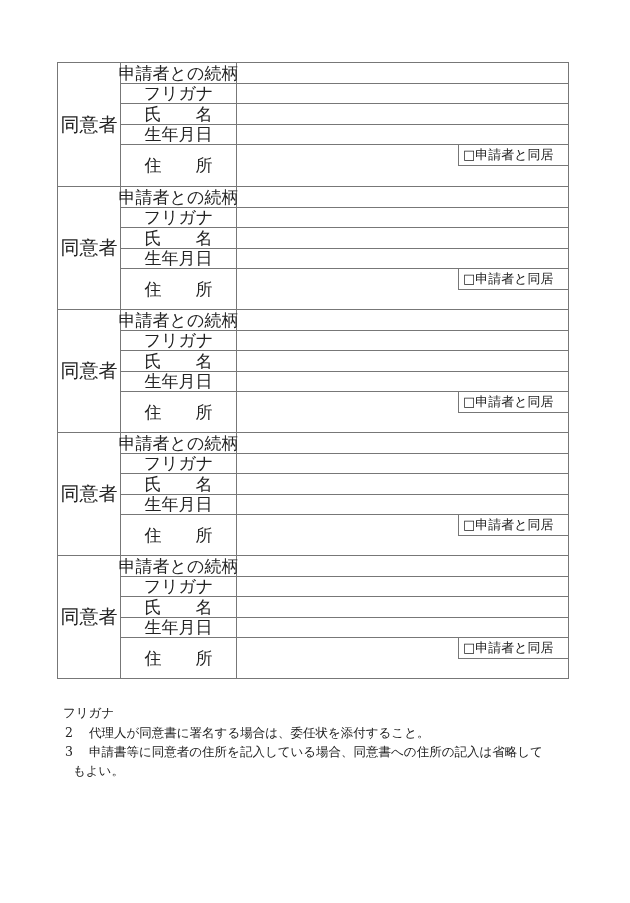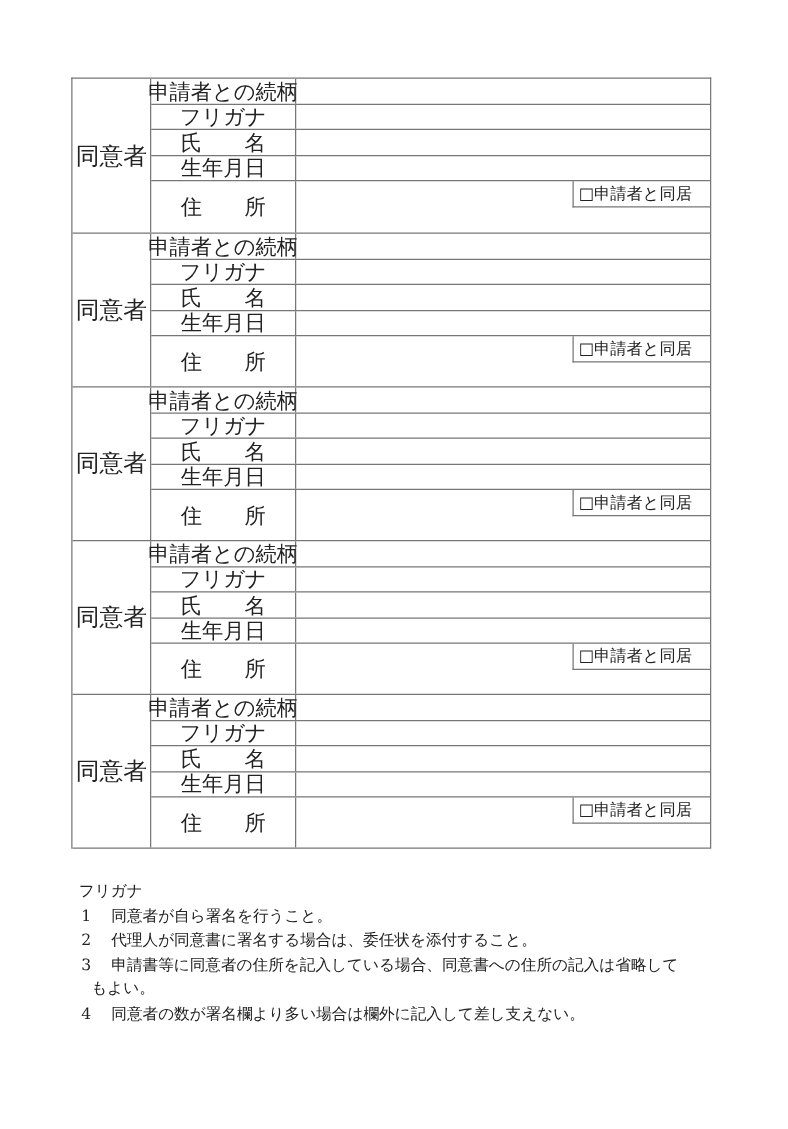--- a/index.html
+++ b/index.html
@@ -161,18 +161,16 @@
           <div class="val">
             <div class="cb">□申請者と同居</div>
           </div>
         </div>
       </div>
     </div>
   </div>
 
 <div class="notes">
   <div>フリガナ</div>
-  <div><span class="num">1</span><span>同意者が自ら署名を行うこと。</span></div>
   <div><span class="num">2</span><span>代理人が同意書に署名する場合は、委任状を添付すること。</span></div>
   <div><span class="num">3</span><span>申請書等に同意者の住所を記入している場合、同意書への住所の記入は省略して</span></div>
   <div class="cont">もよい。</div>
-  <div><span class="num">4</span><span>同意者の数が署名欄より多い場合は欄外に記入して差し支えない。</span></div>
 </div>
 
 </body></html>

